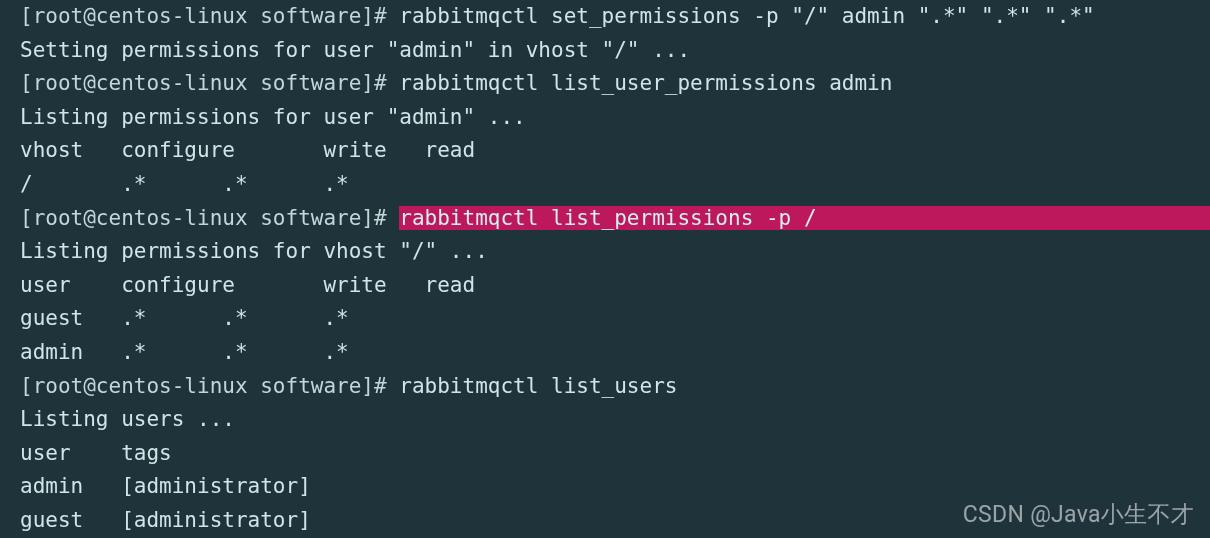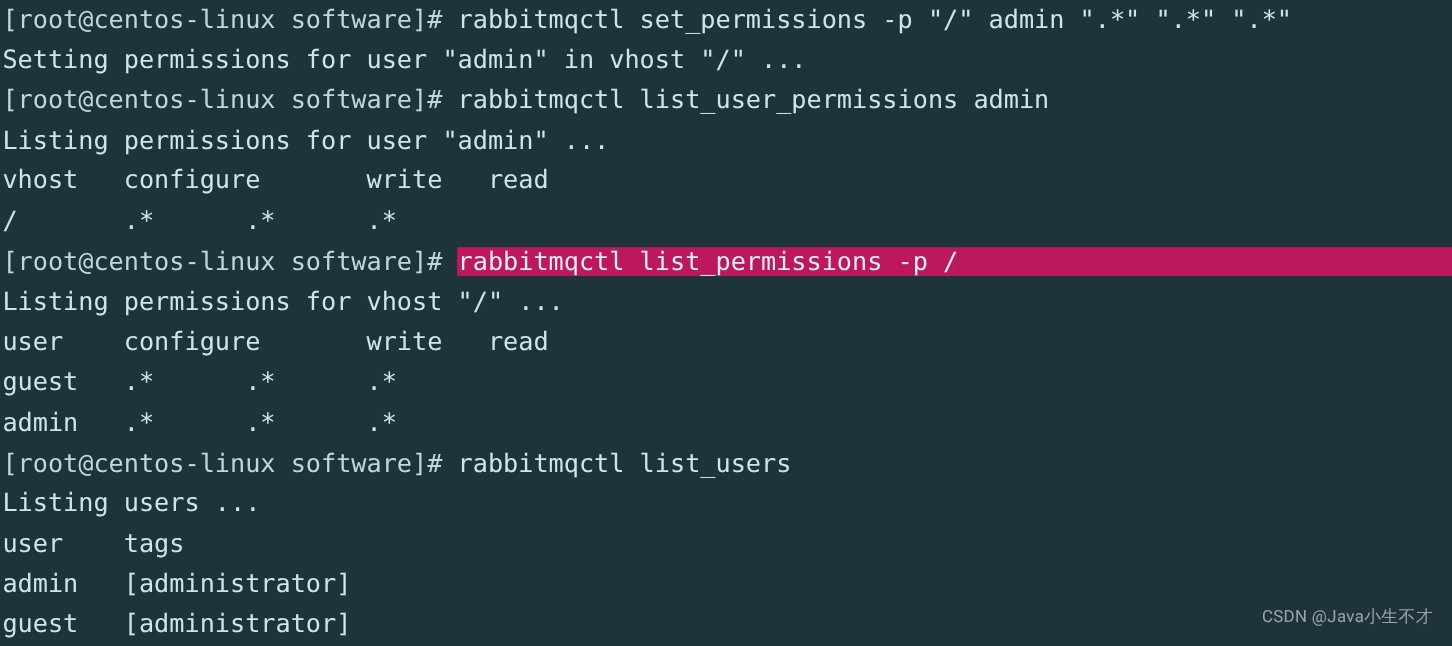--- a/index.html
+++ b/index.html
@@ -10,35 +10,35 @@
     background: #1f333b;
     font-family: "DejaVu Sans Mono", "Consolas", "Menlo", monospace;
     font-size: 21px;
     line-height: 33.6px;
     color: #cfe5e6;
     overflow: hidden;
     position: relative;
   }
   pre {
     margin: 0;
-    padding: 0 2px;
+    padding: 0 20px;
     white-space: pre;
   }
   .line { display: block; }
   .user { color: #bfd8d8; }
   .hl {
     background: #be185d;
     color: #d5eef0;
   }
   .watermark {
     position: absolute;
     right: 16px;
     bottom: 6px;
     font-family: -apple-system, BlinkMacSystemFont, "Segoe UI", Roboto, "PingFang SC", "Microsoft YaHei", sans-serif;
-    font-size: 14px;
+    font-size: 23px;
     color: rgba(255,255,255,0.55);
     letter-spacing: 0.3px;
     pointer-events: none;
   }
 </style>
 </head>
 <body>
 
 <pre id="terminal"><span class="line"><span class="user">[root@centos-linux software]# </span><span>rabbitmqctl set_permissions -p "/" admin ".*" ".*" ".*"</span></span><span class="line">Setting permissions for user "admin" in vhost "/" ...</span><span class="line"><span class="user">[root@centos-linux software]# </span><span>rabbitmqctl list_user_permissions admin</span></span><span class="line">Listing permissions for user "admin" ...</span><span class="line">vhost   configure       write   read</span><span class="line">/       .*      .*      .*</span><span class="line"><span class="user">[root@centos-linux software]# </span><span class="hl">rabbitmqctl list_permissions -p /</span><span class="hl">                                        </span></span><span class="line">Listing permissions for vhost "/" ...</span><span class="line">user    configure       write   read</span><span class="line">guest   .*      .*      .*</span><span class="line">admin   .*      .*      .*</span><span class="line"><span class="user">[root@centos-linux software]# </span><span>rabbitmqctl list_users</span></span><span class="line">Listing users ...</span><span class="line">user    tags</span><span class="line">admin   [administrator]</span><span class="line">guest   [administrator]</span></pre>
 

